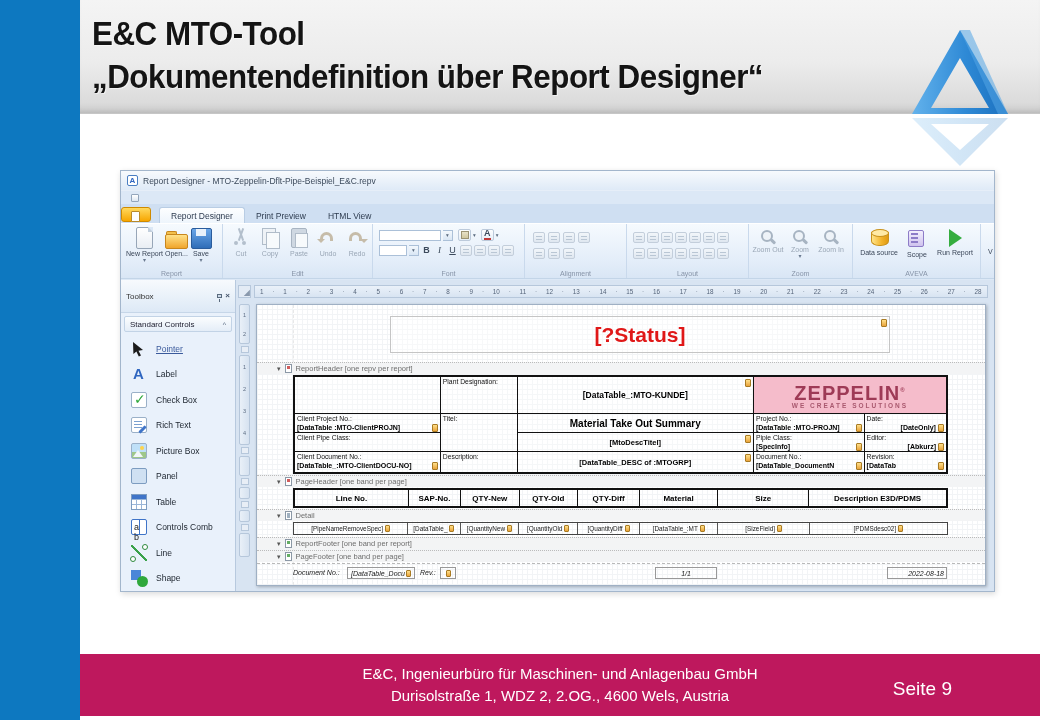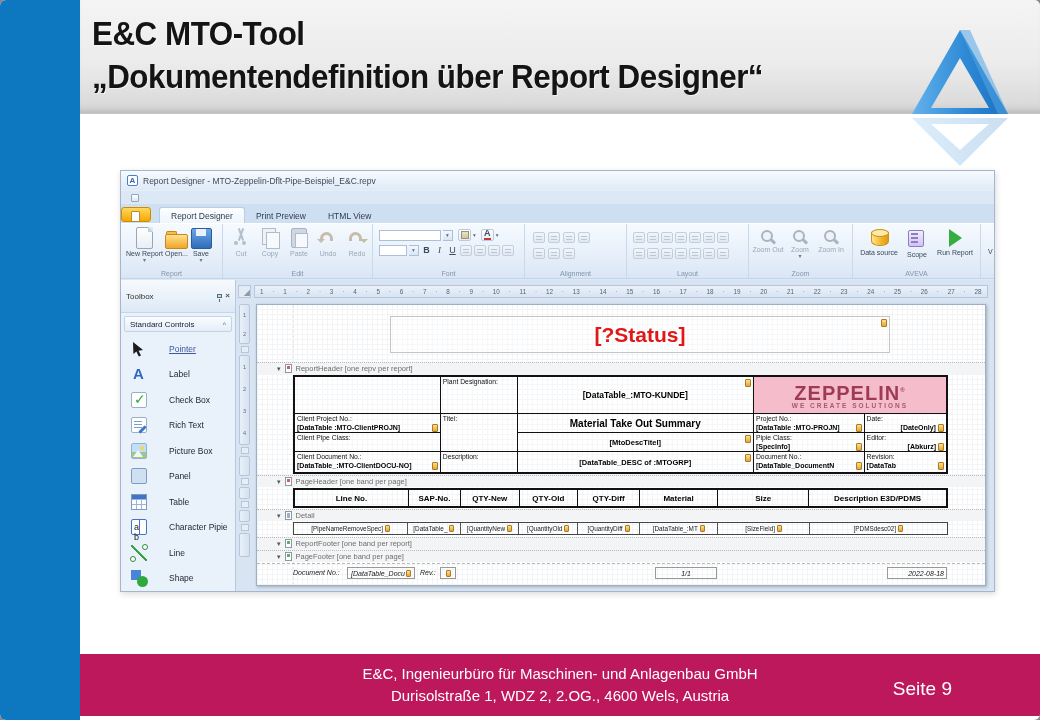--- a/index.html
+++ b/index.html
@@ -1,18 +1,18 @@
 <!DOCTYPE html>
 <html><head>
 <meta charset="utf-8">
 <style>
   html,body{margin:0;padding:0;background:#888;}
   *{box-sizing:border-box;}
   .slide{position:relative;width:1040px;height:720px;background:#fff;overflow:hidden;
-    font-family:"Liberation Sans","DejaVu Sans",sans-serif;margin:0 auto;border-radius:6px;}
+    font-family:"Liberation Sans","DejaVu Sans",sans-serif;margin:0 auto;}
   .leftbar{position:absolute;left:0;top:0;width:80px;height:720px;background:#0d78c0;}
   .sheader{position:absolute;left:80px;top:0;right:0;height:114px;
     background:linear-gradient(#f4f4f4,#ececec 55%,#d7d7d7);border-bottom:1px solid #c6c6c6;
     box-shadow:inset 0 -8px 10px -8px rgba(0,0,0,.25);}
   .stitle{position:absolute;left:12px;top:12px;font-size:33px;font-weight:bold;color:#141414;
     line-height:43px;letter-spacing:-.5px;transform:scaleX(.95);transform-origin:left center;
     text-shadow:1px 1px 0 rgba(255,255,255,.55);white-space:nowrap;}
   .logo{position:absolute;right:24px;top:26px;width:112px;height:148px;}
   .sfooter{position:absolute;left:80px;right:0;bottom:4px;height:62px;background:#be185d;color:#fff;
     display:flex;flex-direction:column;justify-content:center;align-items:center;font-size:15px;line-height:22px;}
@@ -117,21 +117,21 @@
     background:linear-gradient(#f7fafd,#dde9f6);border-bottom:1px solid #c6d6e8;}
   .tbtitle .sp{flex:1;}
   .pin{width:5px;height:4px;border:1px solid #5a6b7e;background:#cfdcea;position:relative;}
   .pin:after{content:'';position:absolute;left:1px;top:4px;width:1px;height:3px;background:#5a6b7e;}
   .xico{font-size:8px;color:#44536a;font-weight:bold;line-height:8px;}
   .tbsection{height:16px;margin:3px;display:flex;align-items:center;justify-content:space-between;padding:0 5px;
     font-size:8px;color:#223;background:linear-gradient(#fbfdfe,#e4edf7);border:1px solid #c2d3e6;border-radius:2px;}
   .chev{font-size:7px;color:#5a6a80;}
   .tbitems{flex:1;overflow:hidden;padding-top:1px;}
   .tbitem{height:25.5px;display:flex;align-items:center;padding-left:10px;gap:9px;}
-  .tblabel{font-size:8.5px;color:#1c242e;margin-left:13px;}
+  .tblabel{font-size:8.5px;color:#1c242e;}
   .tbitem.sel .tblabel{color:#3a5a9c;text-decoration:underline;}
   .ti{width:16px;height:16px;position:relative;flex:none;}
   .ti-pointer svg{display:block;}
   .ti-label:before{content:'A';position:absolute;left:2px;top:0;color:#2f66c0;font-weight:bold;font-size:15px;line-height:16px;}
   .ti-check{border:1px solid #9ab0c8;background:#fff;border-radius:2px;}
   .ti-check:before{content:'\2713';position:absolute;left:2px;top:-2px;color:#2fa83c;font-weight:bold;font-size:14px;}
   .ti-rich{background:#fff;border:1px solid #9ab0c8;border-radius:2px;}
   .ti-rich:before{content:'';position:absolute;left:2px;top:3px;width:8px;height:1px;background:#7aa0d0;
     box-shadow:0 3px 0 #7aa0d0,0 6px 0 #7aa0d0;}
   .ti-rich:after{content:'';position:absolute;right:-1px;bottom:1px;width:9px;height:3px;background:#3f74c8;
@@ -476,21 +476,21 @@
           <div class="tbitem">
             <span class="ti ti-panel"></span>
             <span class="tblabel">Panel</span>
           </div>
           <div class="tbitem">
             <span class="ti ti-table"></span>
             <span class="tblabel">Table</span>
           </div>
           <div class="tbitem">
             <span class="ti ti-comb"></span>
-            <span class="tblabel">Character Pipie</span>
+            <span class="tblabel">Controls Comb</span>
           </div>
           <div class="tbitem">
             <span class="ti ti-line"></span>
             <span class="tblabel">Line</span>
           </div>
           <div class="tbitem">
             <span class="ti ti-shape"></span>
             <span class="tblabel">Shape</span>
           </div>
           <div class="tbitem">

